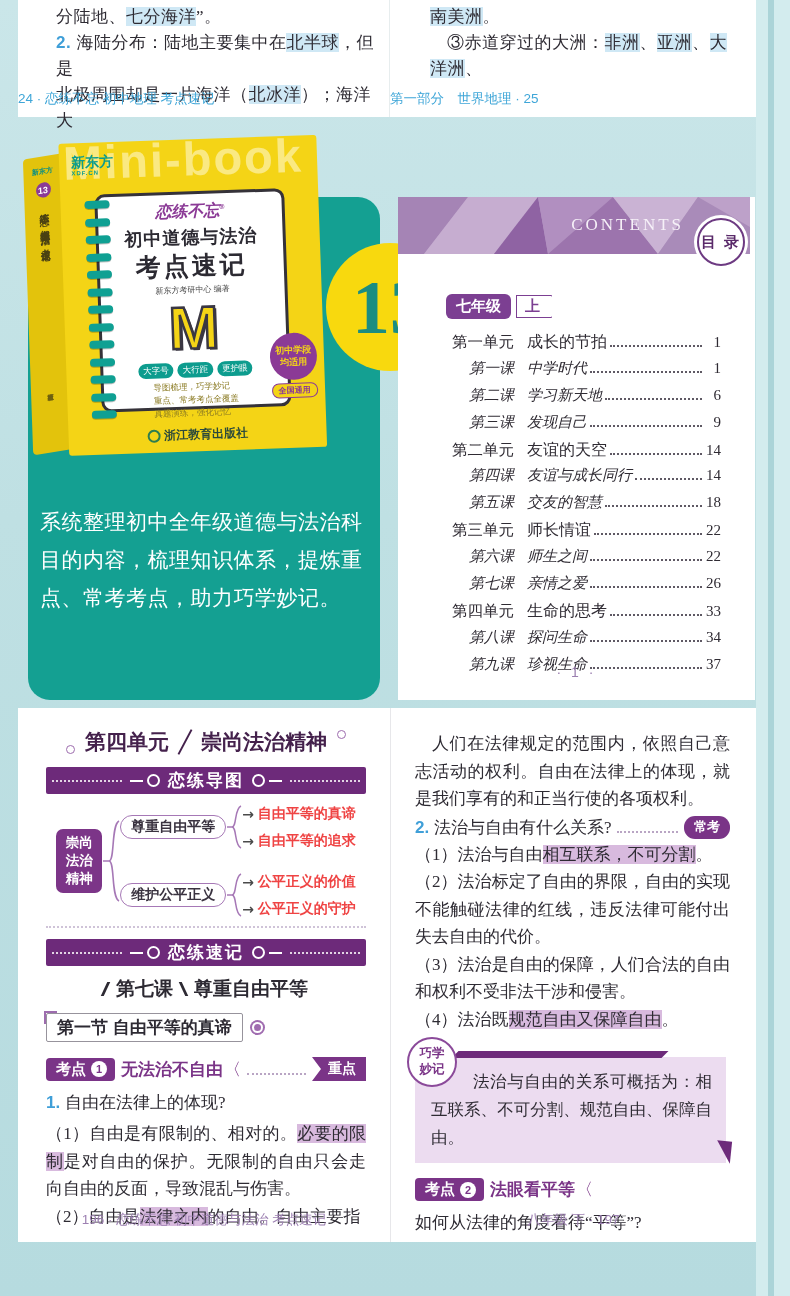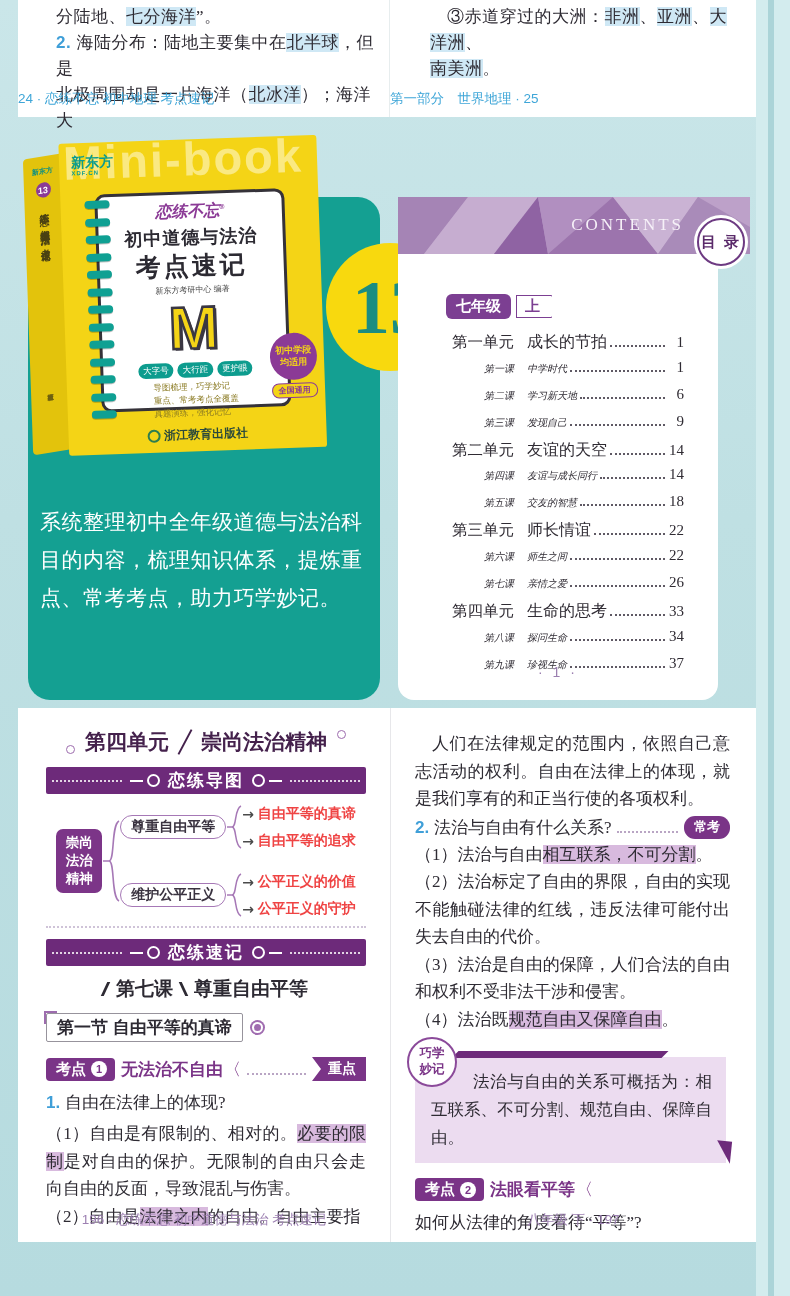--- a/index.html
+++ b/index.html
@@ -71,37 +71,37 @@
   .scope-circle{width:47px;height:47px;border-radius:50%;background:#8b3a96;color:#f4d416;
                 font-size:9px;font-weight:bold;display:flex;flex-direction:column;
                 align-items:center;justify-content:center;line-height:1.3;}
   .scope-pill{margin-top:3px;background:#f4d416;border:1px solid #8b3a96;color:#8b3a96;
               font-size:8px;font-weight:bold;padding:1px 6px;border-radius:7px;}
   .pub{position:absolute;bottom:8px;left:0;right:0;display:flex;align-items:center;justify-content:center;
        gap:4px;font-size:12px;font-weight:800;color:#2c4a3b;}
   .pub-icon{width:9px;height:9px;border:2px solid #2e7d4f;border-radius:50%;}
 
   
-  .contents-page{position:absolute;left:398px;top:197px;width:320px;height:503px;background:#fff;z-index:3;border-radius:16px;}
+  .contents-page{position:absolute;left:398px;top:197px;width:357px;height:503px;background:#fff;z-index:3;}
   .cp-banner{position:absolute;top:0;left:0;width:352px;height:57px;}
   .cp-banner svg{display:block;}
   .cp-title{position:absolute;right:66px;top:18px;font-family:var(--serif);font-size:17px;
             letter-spacing:3px;color:#f6f1f8;}
   .cp-circle{position:absolute;right:5px;top:21px;width:44px;height:44px;border-radius:50%;
              background:#fff;border:2px solid #6d3a82;box-shadow:0 0 0 3px #fff;z-index:2;
              display:flex;align-items:center;justify-content:center;
              color:#5a2a6a;font-weight:800;font-size:15px;letter-spacing:2px;}
   .cp-grade{position:absolute;left:36px;top:97px;display:flex;align-items:center;padding-left:12px;}
   .grade-pill{background:#7c3f92;color:#fff;font-weight:700;font-size:15px;padding:3px 10px;border-radius:6px;}
   .grade-term{margin-left:5px;border:1.5px solid #7c3f92;color:#7c3f92;font-weight:700;font-size:15px;
               padding:1px 11px 1px 8px;background:#fff;clip-path:polygon(0 0,100% 0,86% 50%,100% 100%,0 100%);}
   .cp-toc{position:absolute;left:44px;right:34px;top:135px;}
   .toc-row{display:flex;align-items:baseline;height:26.9px;font-family:var(--serif);color:#2f2b33;}
   .toc-label{width:72px;text-align:right;font-size:15.5px;white-space:nowrap;}
-  .toc-row.lesson .toc-label,.toc-row.lesson .toc-title{font-style:italic;font-size:10px;}
+  .toc-row.lesson .toc-label,.toc-row.lesson .toc-title{font-style:italic;font-size:15px;}
   .toc-title{margin-left:13px;white-space:nowrap;}
   .toc-leader{flex:1;border-bottom:2px dotted #5f5964;margin:0 3px 5px 3px;min-width:18px;}
   .toc-page{font-size:15px;min-width:16px;text-align:right;}
   .cp-footer{position:absolute;bottom:20px;left:0;right:0;text-align:center;color:#9b7fb0;
              font-size:14px;letter-spacing:3px;}
 
   
   .bottom-pages{position:absolute;left:18px;top:708px;width:738px;height:534px;background:#fff;z-index:1;}
   .bp-divider{position:absolute;left:372px;top:0;bottom:0;width:1px;background:#e7e7ea;}
   .purple-hl .hl{background:#d8bade;}
@@ -194,22 +194,22 @@
   <div class="right-strip-edge"></div>
 
   <div class="top-pages blue-hl">
     <div class="tp-col tp-left">
       <div class="tp-line"><span>分陆地、</span><span class="hl">七分海洋</span><span>”。</span></div>
       <div class="tp-line"><span class="bnum">2. </span><span>海陆分布：陆地主要集中在</span><span class="hl">北半球</span><span>，但是</span></div>
       <div class="tp-line"><span>北极周围却是一片海洋（</span><span class="hl">北冰洋</span><span>）；海洋大</span></div>
       <div class="tp-footer">24 · 恋练不忘 初中地理 考点速记</div>
     </div>
     <div class="tp-col tp-right">
+      <div class="tp-line"><span class="hl">南美洲</span><span>。</span></div>
       <div class="tp-line tp-indent"><span>③赤道穿过的大洲：</span><span class="hl">非洲</span><span>、</span><span class="hl">亚洲</span><span>、</span><span class="hl">大洋洲</span><span>、</span></div>
-      <div class="tp-line"><span class="hl">南美洲</span><span>。</span></div>
       <div class="tp-footer">第一部分　世界地理 · 25</div>
     </div>
   </div>
 
   <div class="teal-panel"></div>
   <div class="big-circle">
     <span>13</span>
   </div>
   <div class="hero-desc">系统整理初中全年级道德与法治科目的内容，梳理知识体系，提炼重点、常考考点，助力巧学妙记。</div>
 

